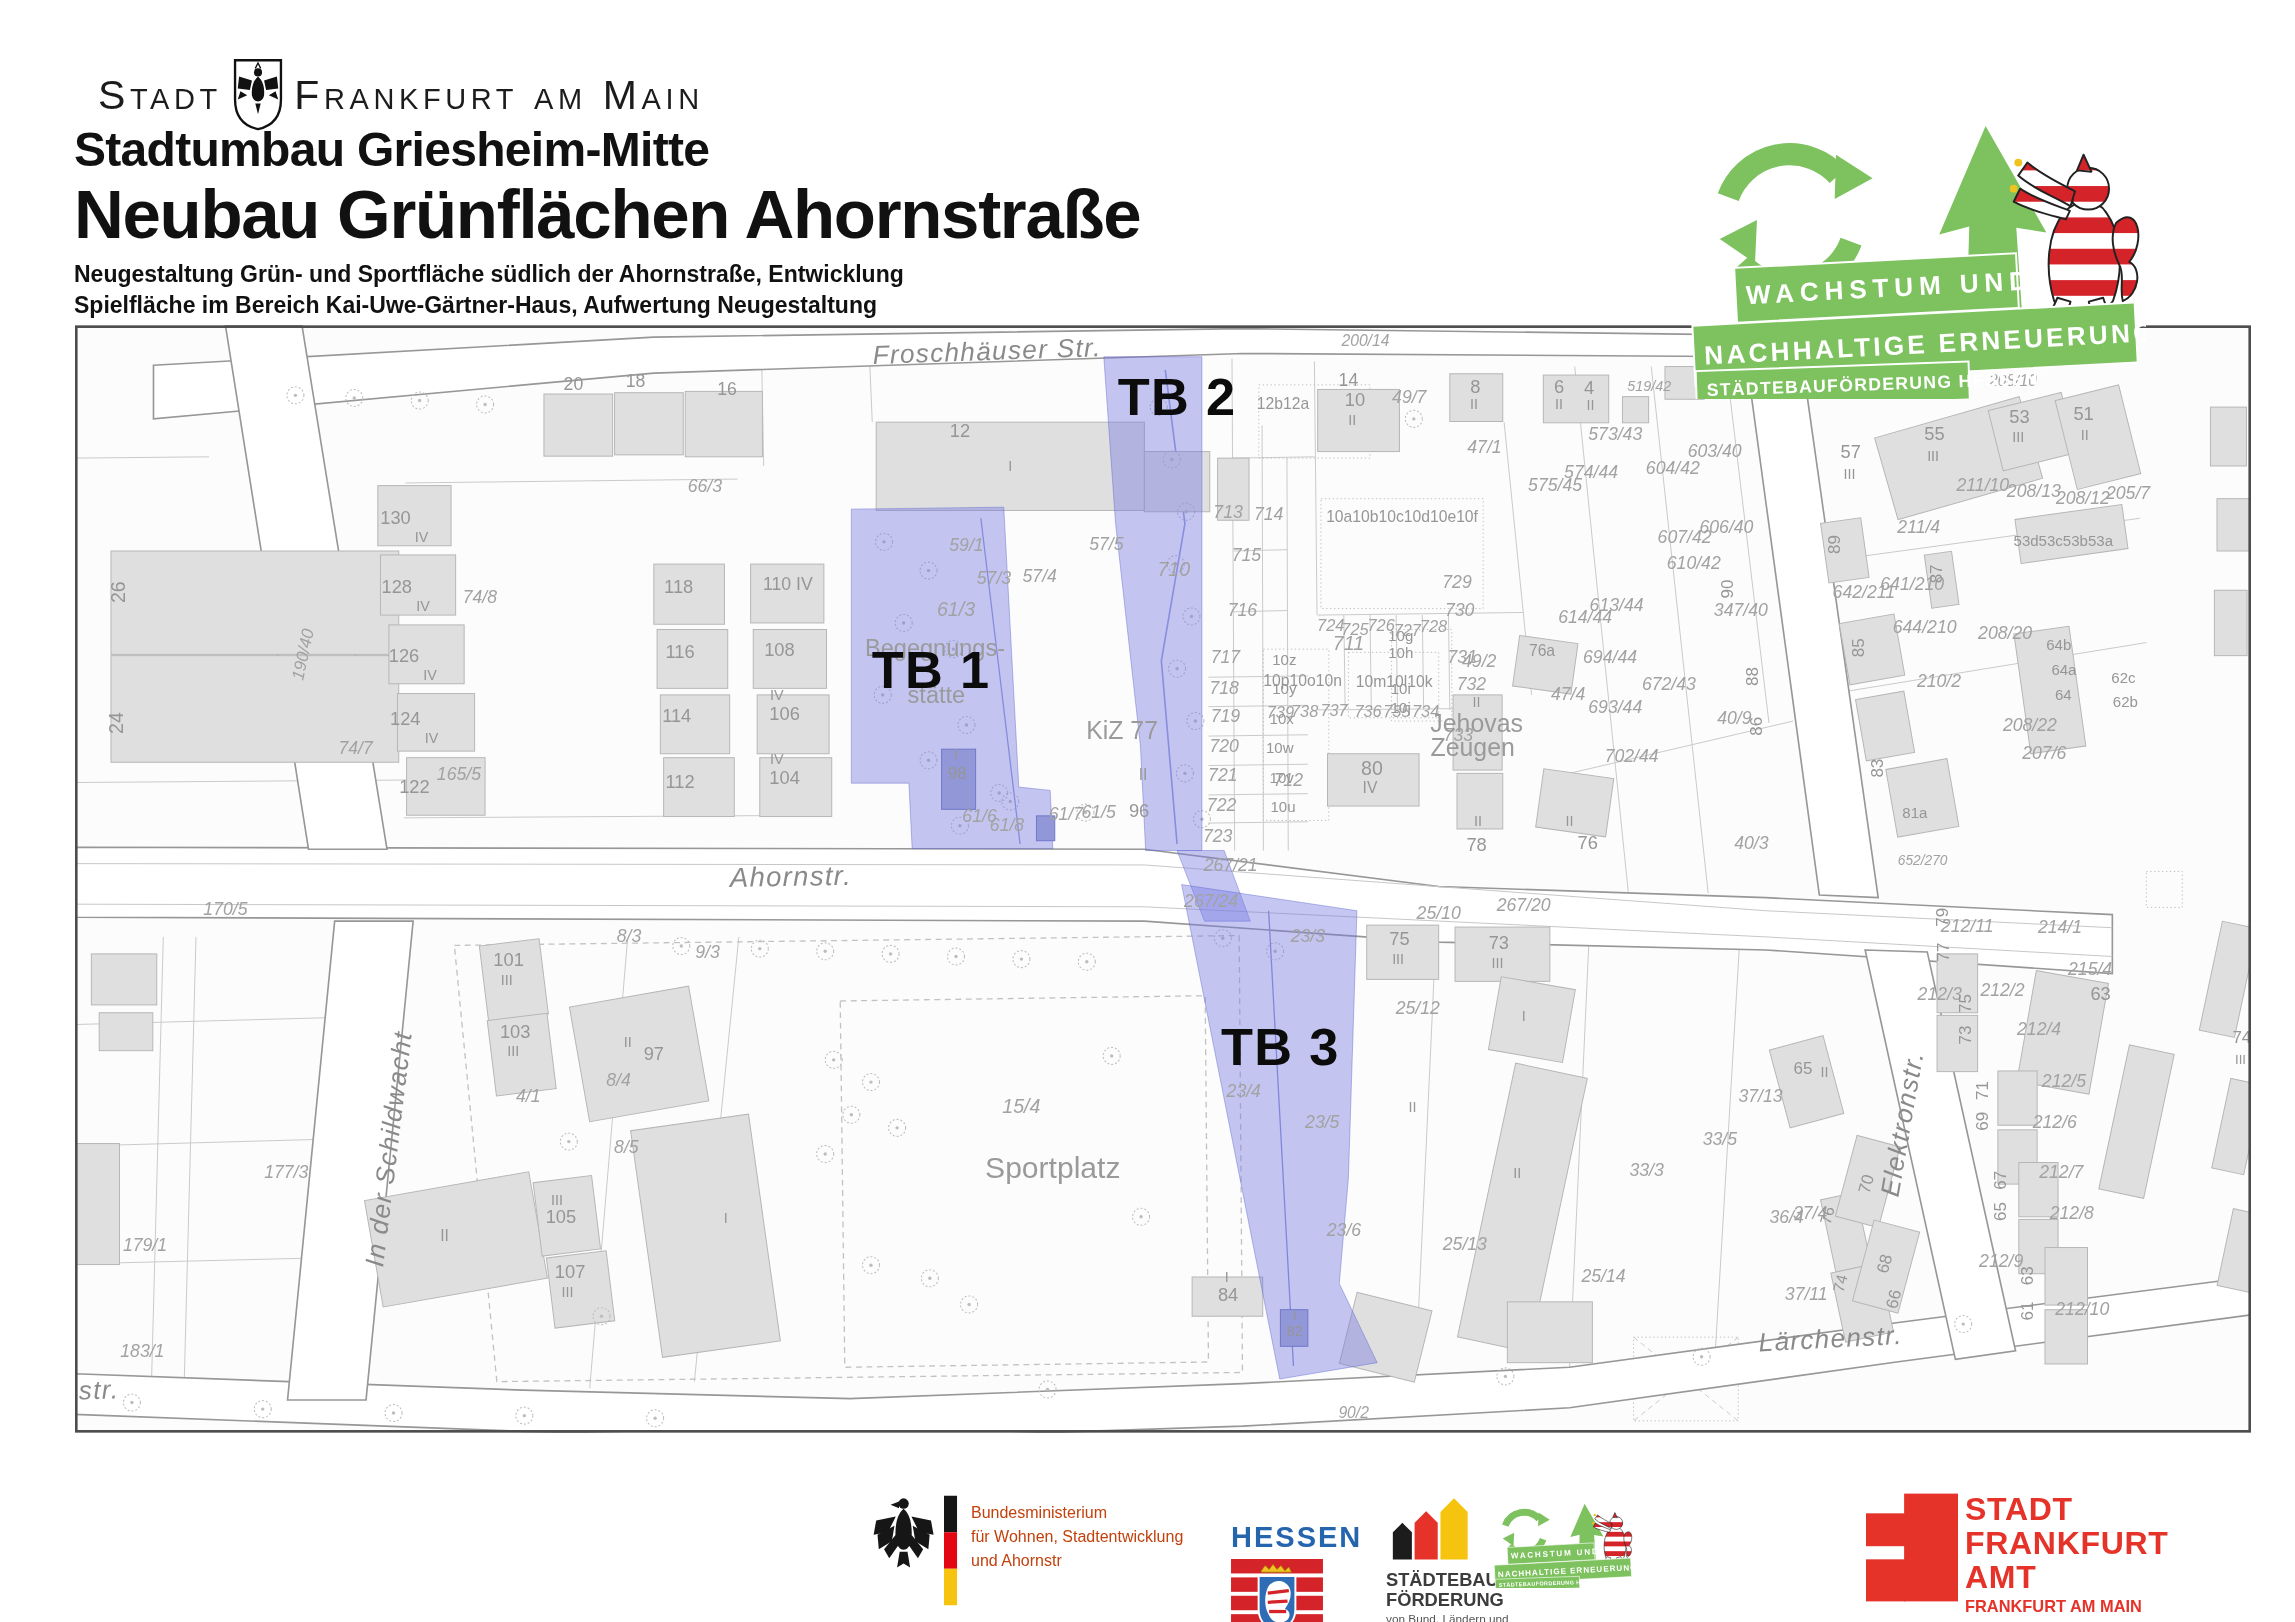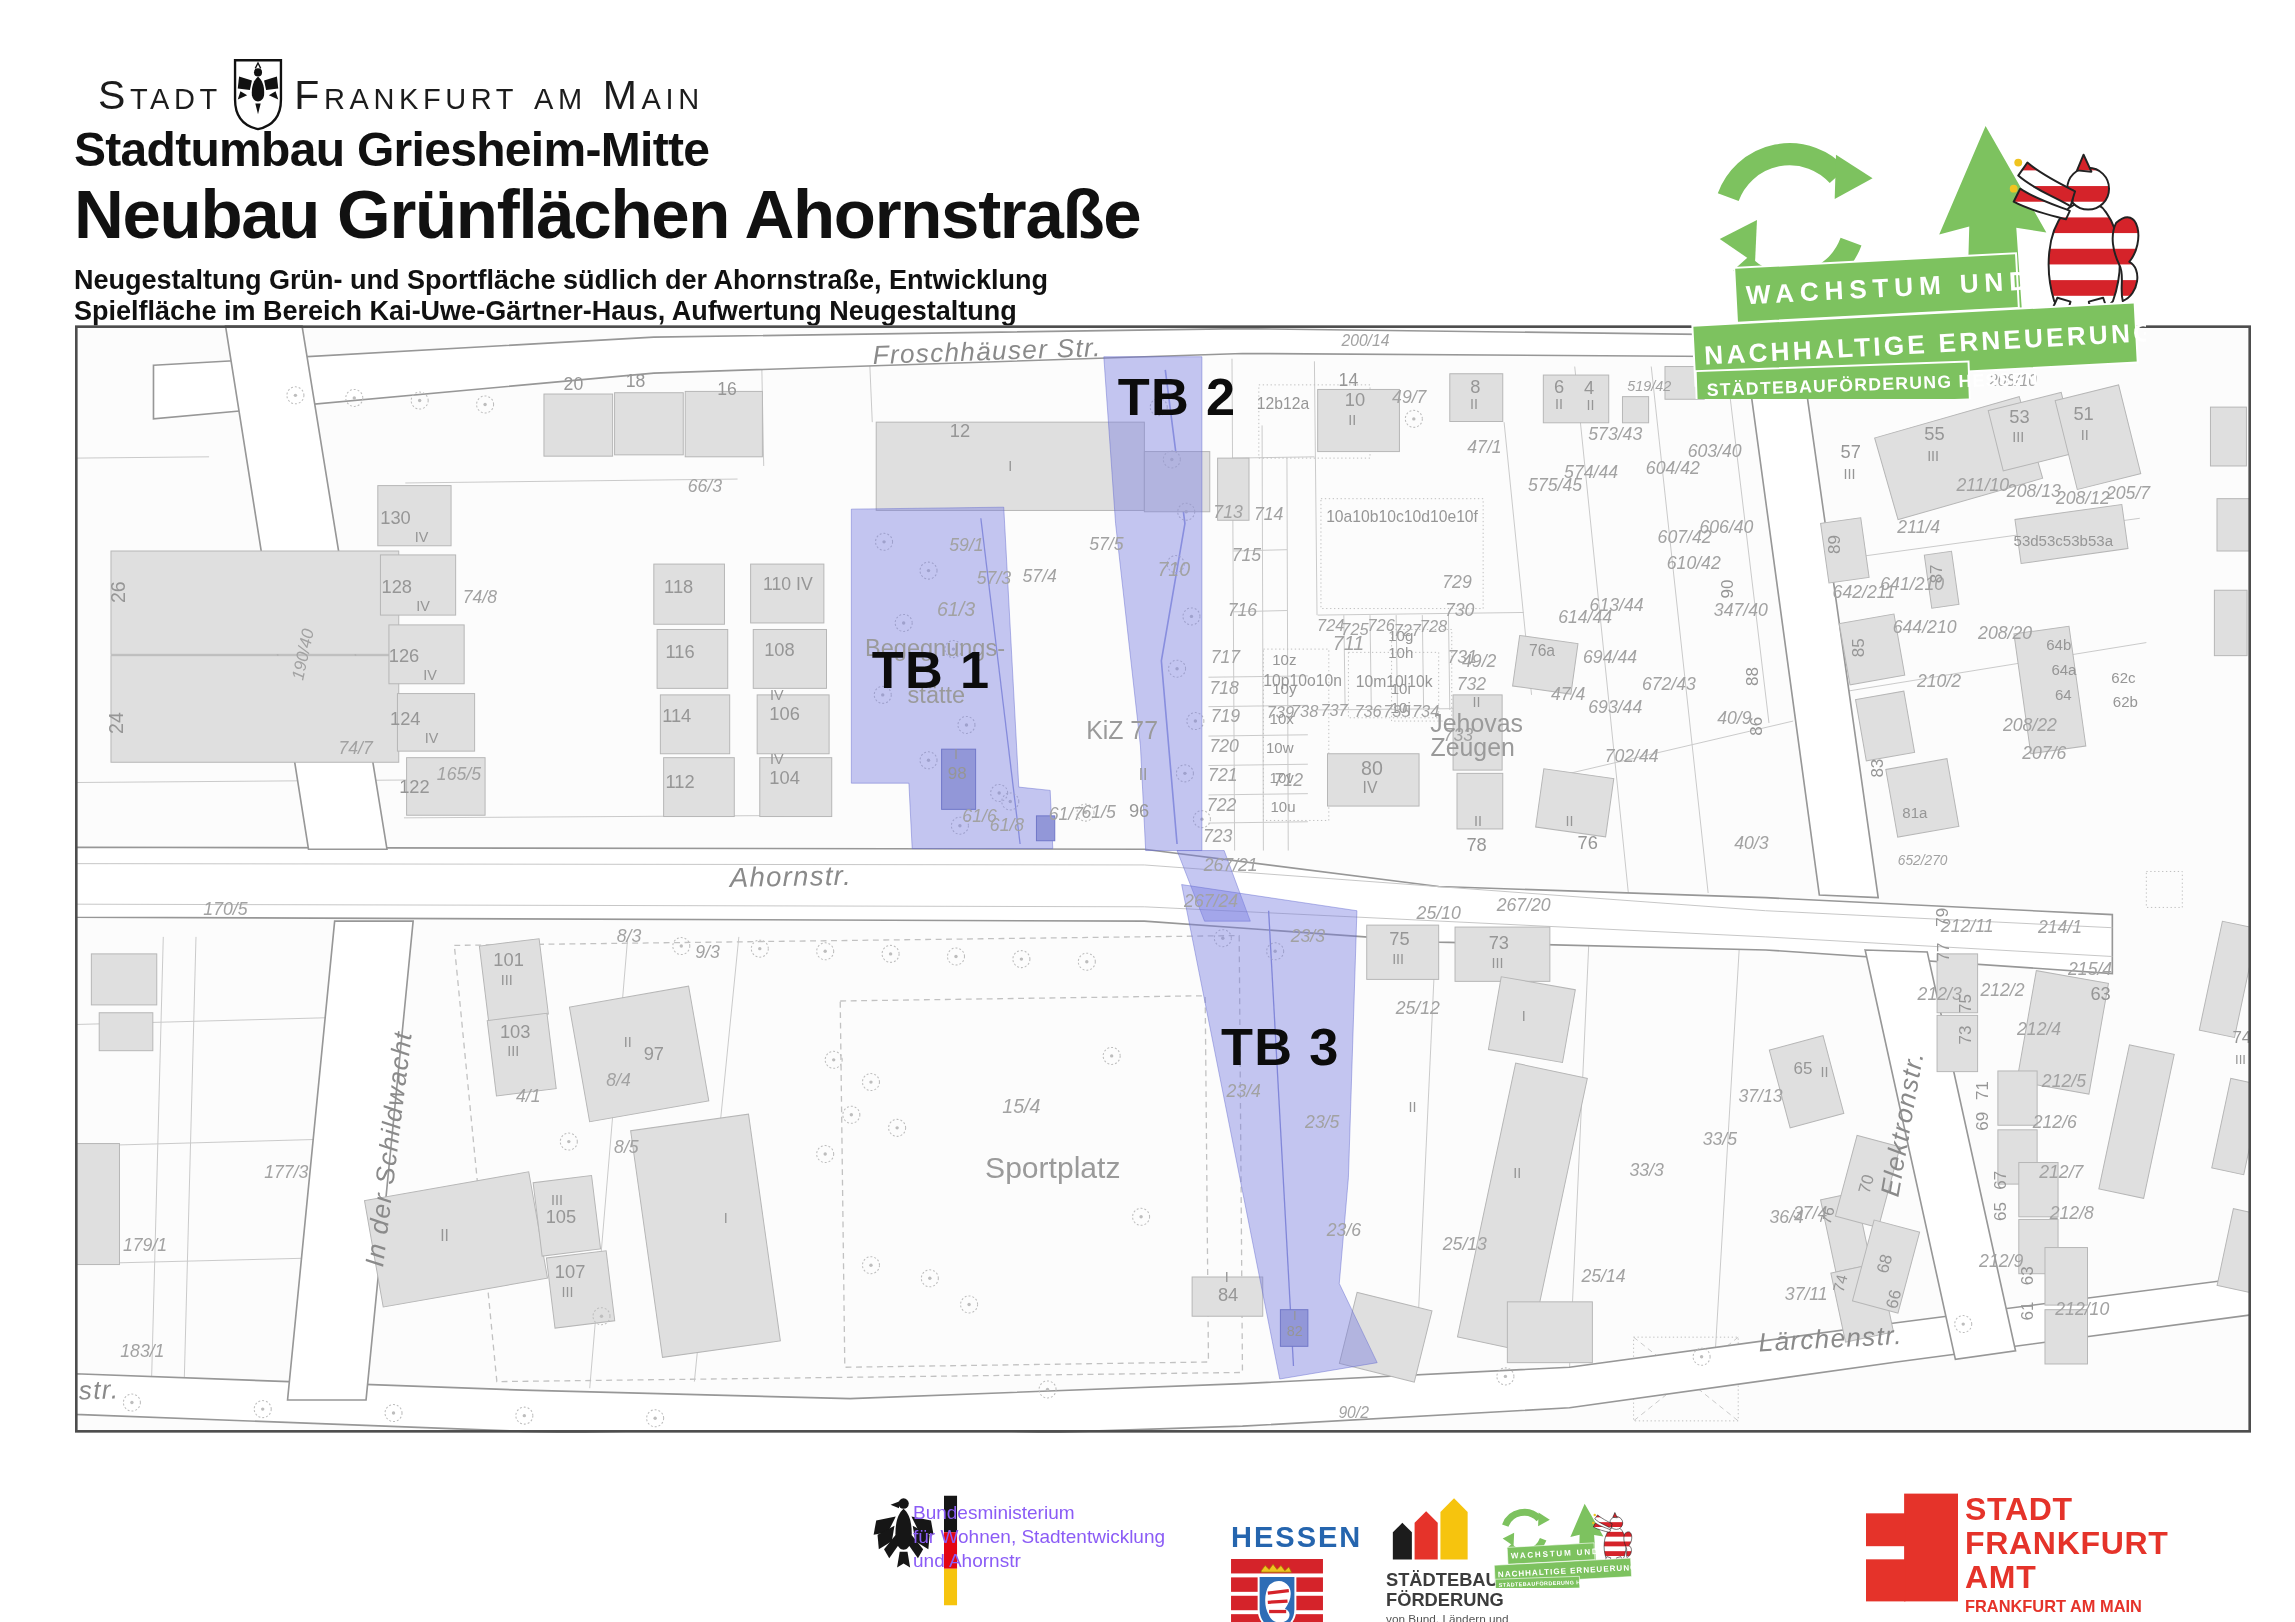--- a/index.html
+++ b/index.html
@@ -4,26 +4,26 @@
 <style>
   html,body{margin:0;padding:0}
   body{width:2295px;height:1622px;position:relative;background:#fff;
        font-family:"Liberation Sans",sans-serif;overflow:hidden;color:#111}
   .abs{position:absolute}
   .brand{left:98px;top:56px;display:flex;align-items:center;gap:9.2px;color:#1c1c1c}
   .brand .w{font-family:"Liberation Sans",sans-serif;font-variant:small-caps;
             font-size:41px;letter-spacing:4.6px;font-weight:400}
   .project{left:74px;top:122px;font-size:48px;font-weight:bold;letter-spacing:-0.7px}
   .maintitle{left:74px;top:175px;font-size:69px;font-weight:bold;letter-spacing:-1.3px}
-  .subtitle{left:74px;top:265px;font-size:27px;font-weight:bold;line-height:31px}
+  .subtitle{left:74px;top:259px;font-size:23px;font-weight:bold;line-height:31px}
   .mapbox{left:75px;top:325px;width:2176px;height:1108px}
   .wlogo-big{left:1688px;top:92px;width:458px;height:307px}
   .wlogo-small{left:1493px;top:1493px;width:141px;height:95px}
   .bmwsb-ico{left:871px;top:1493px;width:88px;height:115px}
-  .bmwsb-txt{left:913px;top:1501px;font-size:19px;line-height:24px;color:#8b5cf6}
+  .bmwsb-txt{left:971px;top:1501px;font-size:16px;line-height:24px;color:#c2410c}
   .hessen{left:1231px;top:1521px}
   .hessen .t{font-size:29px;font-weight:bold;color:#2565ae;letter-spacing:2px}
   .hessen svg{display:block;margin-top:5.2px}
   .stb-ico{left:1386px;top:1497px;width:98px;height:68px}
   .stb-txt{left:1386px;top:1570px;font-size:18.3px;font-weight:bold;color:#3c3c3c;line-height:20px}
   .stb-sub{left:1386px;top:1613px;font-size:11.8px;color:#555;line-height:13.7px}
   .spa-ico{left:1866px;top:1493px;width:92px;height:109px}
   .spa-txt{left:1965px;top:1492px;font-size:32px;font-weight:bold;color:#e5332a;line-height:34px;letter-spacing:0.7px}
   .spa-sub{left:1965px;top:1597px;font-size:16.4px;font-weight:bold;color:#e5332a}
 </style>

